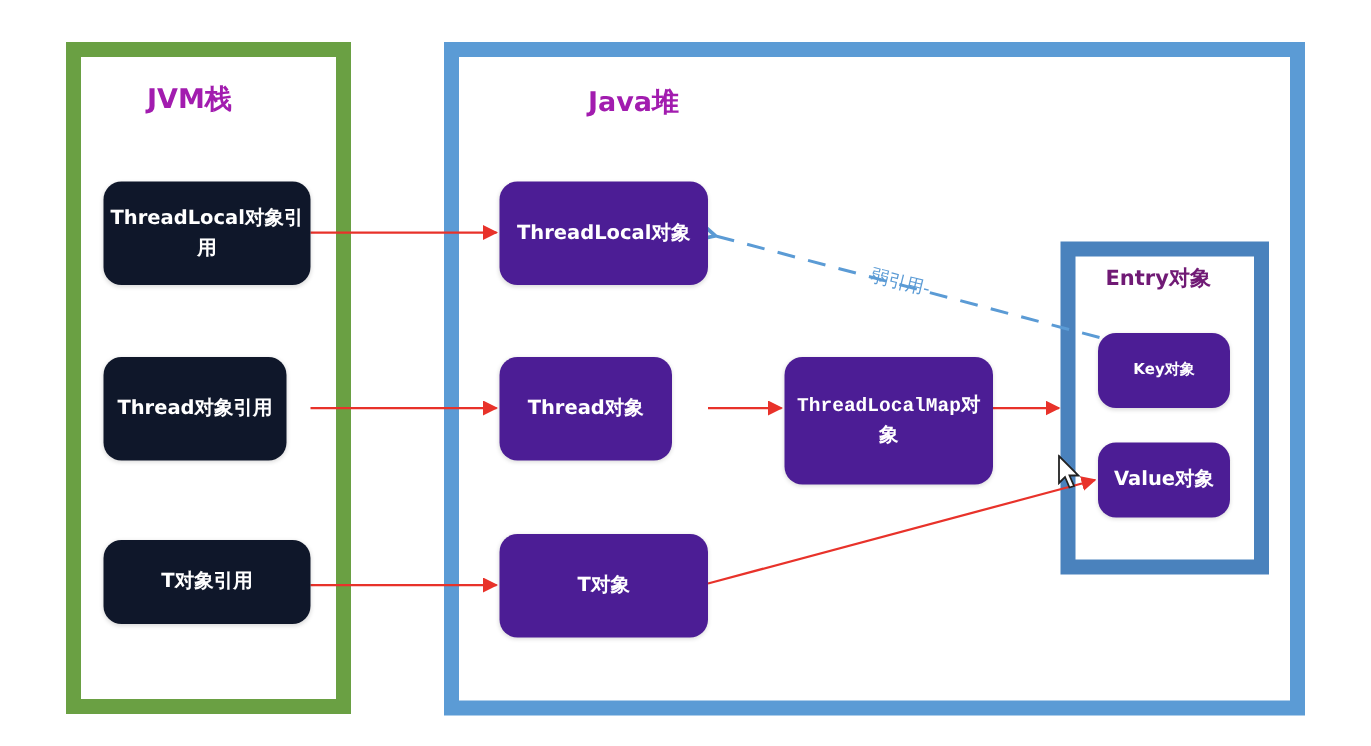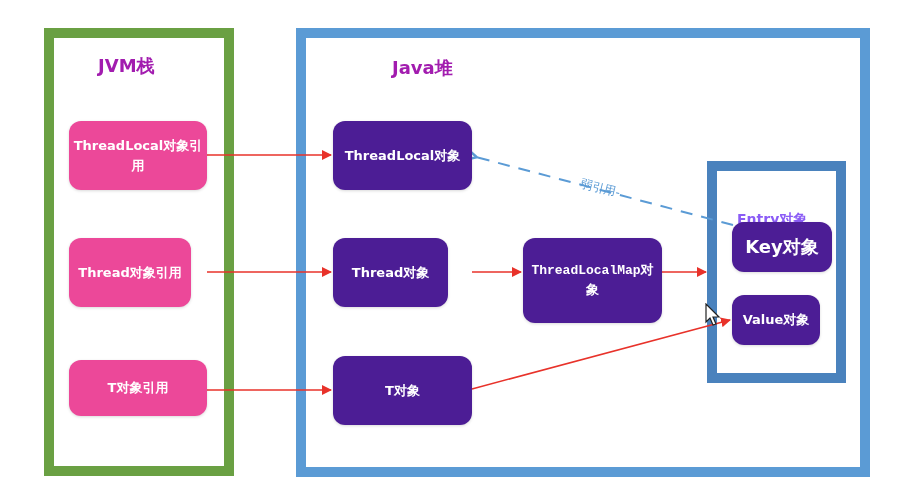--- a/index.html
+++ b/index.html
@@ -5,34 +5,34 @@
   html, body { margin: 0; padding: 0; background: #ffffff; }
   body { width: 914px; height: 497px; position: relative; overflow: hidden;
          font-family: "DejaVu Sans", "Liberation Sans", sans-serif; }
   .frame { position: absolute; box-sizing: border-box; }
   #jvm-stack { left: 44px; top: 28px; width: 190px; height: 448px; border: 10px solid #6aa043; }
   #java-heap { left: 296px; top: 28px; width: 574px; height: 449px; border: 10px solid #5b9bd5; }
   #entry-box { left: 707px; top: 161px; width: 139px; height: 222px; border: 10px solid #4a82bd; }
   .title { position: absolute; color: #a21caf; font-weight: bold; white-space: nowrap; }
   #jvm-title { left: 98px; top: 54px; font-size: 18px; }
   #heap-title { left: 392px; top: 56px; font-size: 18px; }
-  #entry-title { left: 737px; top: 177px; font-size: 14px; color: #8b5cf6; margin-top: 34px; }
+  #entry-title { left: 737px; top: 177px; font-size: 14px; color: #701a75; }
   .node { position: absolute; box-sizing: border-box; border-radius: 12px; color: #ffffff;
           font-weight: bold; font-size: 13px; display: flex; align-items: center; justify-content: center;
           text-align: center; line-height: 20px; padding: 0 4px; box-shadow: 0 1px 3px rgba(0,0,0,0.15); }
-  .stack-node { background: #ec4899; }
+  .stack-node { background: #0f172a; }
   .heap-node { background: #4c1d95; }
   #n-tl-ref { left: 69px; top: 121px; width: 138px; height: 69px; }
   #n-thread-ref { left: 69px; top: 238px; width: 122px; height: 69px; }
   #n-t-ref { left: 69px; top: 360px; width: 138px; height: 56px; }
   #n-tl-obj { left: 333px; top: 121px; width: 139px; height: 69px; }
   #n-thread-obj { left: 333px; top: 238px; width: 115px; height: 69px; }
   #n-t-obj { left: 333px; top: 356px; width: 139px; height: 69px; }
   #n-map-obj { left: 523px; top: 238px; width: 139px; height: 85px; font-family: Liberation Mono, monospace; }
-  #n-key-obj { left: 732px; top: 222px; width: 100px; height: 50px; font-size: 18px; }
+  #n-key-obj { left: 732px; top: 222px; width: 88px; height: 50px; font-size: 10px; }
   #n-value-obj { left: 732px; top: 295px; width: 88px; height: 50px; font-size: 13px; text-align: right; }
   #arrows { position: absolute; left: 0; top: 0; }
   #weak-label { position: absolute; left: 580px; top: 180px; font-size: 12px; color: #5b9bd5;
                 transform: rotate(14deg); white-space: nowrap; }
   #cursor { position: absolute; left: 705px; top: 303px; }
 </style>
 </head>
 <body>
 
 <div class="frame" id="jvm-stack"></div>

